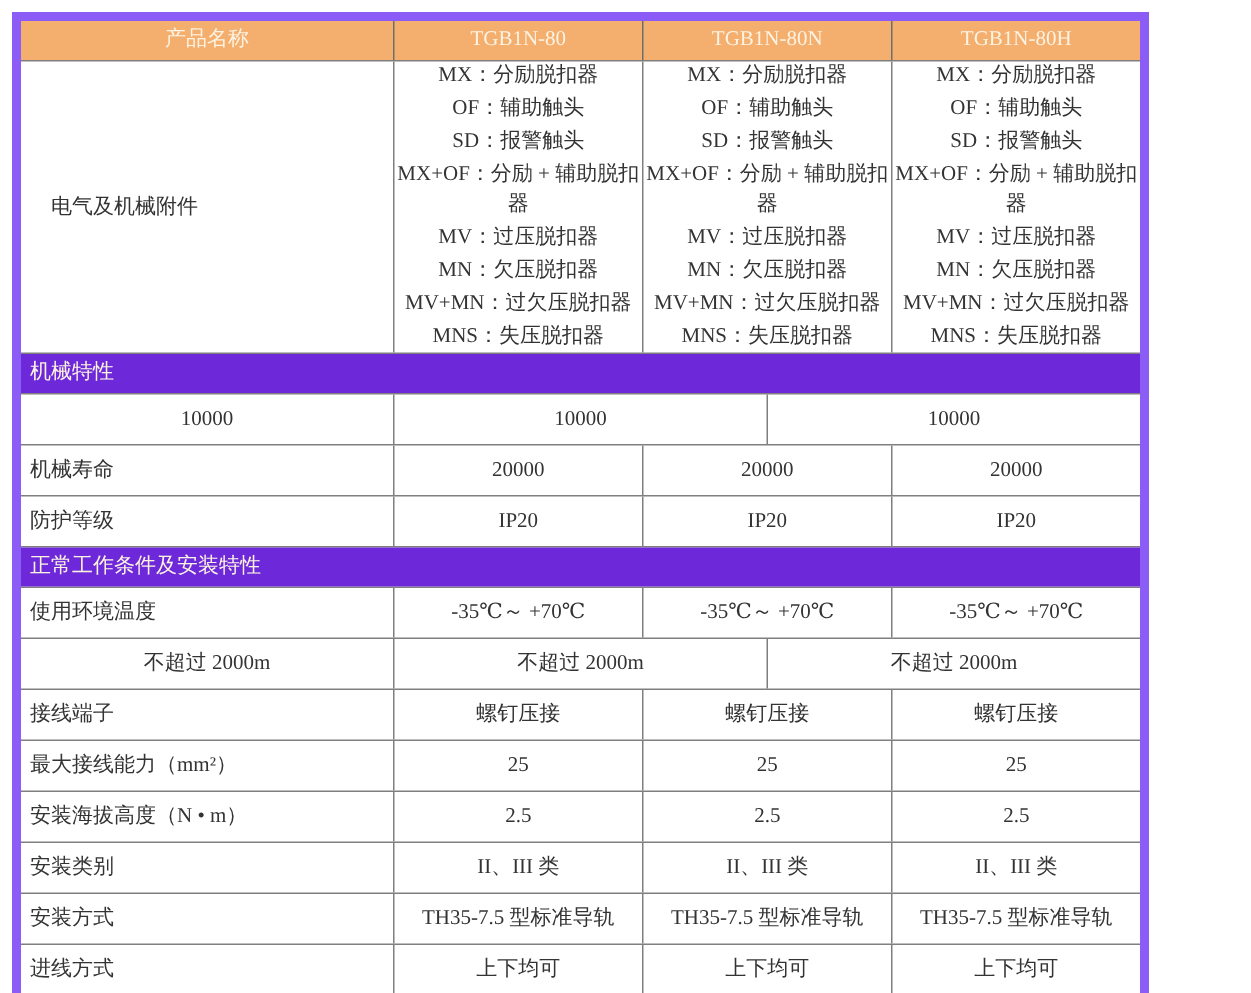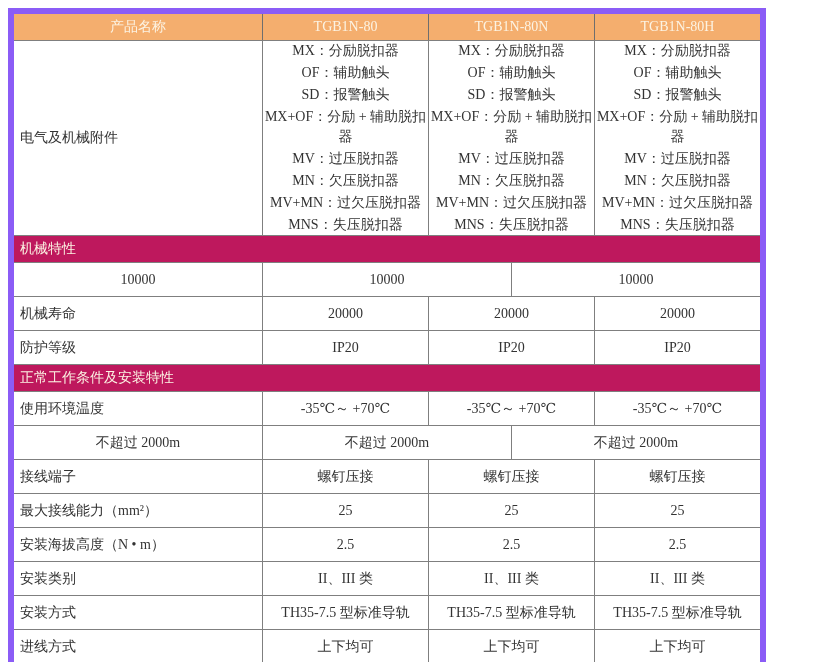--- a/index.html
+++ b/index.html
@@ -33,35 +33,35 @@
     color: #fcf3e3;
     font-size: 14px;
     text-align: center;
     border-left-color: #6e6e6e;
   }
 
   
   .section-row .cell {
     width: 100%; flex: 1 1 100%;
     height: 26px; line-height: 26px;
-    background: #be185d;
+    background: #6d28d9;
     color: #fcf3e3;
     font-size: 14px;
     padding-left: 6px;
     text-align: left;
   }
 
   
   .data-row .cell { height: 33px; line-height: 33px; font-size: 14px; }
   .data-row .col-label { padding-left: 6px; }
 
   
   .accessories-row .col-label {
     display: flex; align-items: center;
-    padding-left: 6px; font-size: 14px;
+    padding-left: 20px; font-size: 14px;
     height: 194px;
   }
   .accessories-row .col-val {
     display: flex; flex-direction: column; justify-content: space-between;
     height: 194px;
   }
   .accessory-line { line-height: 20px; font-size: 14px; }
 </style>
 </head>
 <body>

